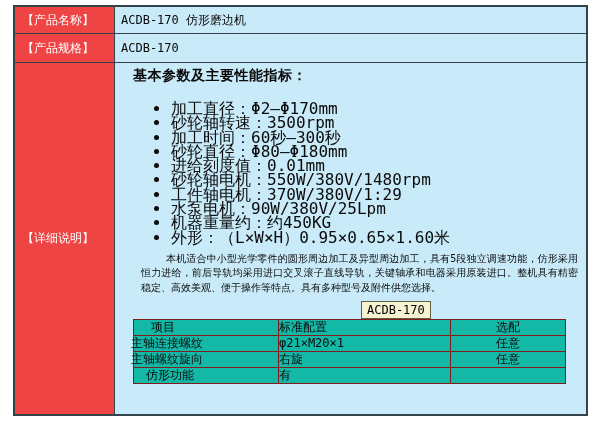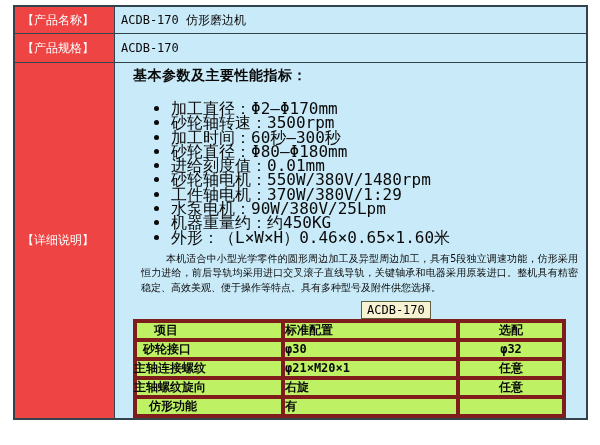--- a/index.html
+++ b/index.html
@@ -49,23 +49,23 @@
     margin:6px 0 0 228px;
     background:#F7F2D2;border:1px solid #5E5E40;
     font-size:12px;line-height:14px;padding:1px 5px;
     color:#000;
   }
   table.spec{
     border-collapse:collapse;table-layout:fixed;width:433px;
     margin:0;
   }
   table.spec td{
-    border:4px solid #7f1d1d;background:#bef264;
+    border:1px solid #7f1d1d;background:#14b8a6;
     font-size:12px;height:15px;line-height:15px;
-    padding:0;overflow:visible;white-space:nowrap;font-weight:bold;
+    padding:0;overflow:visible;white-space:nowrap;
   }
   table.spec td.c1{width:127px;padding-left:6px;text-align:left;}
   table.spec td.c2{width:171px;text-align:left;}
   table.spec td.c3{text-align:center;}
   table.spec td.h1{padding-left:17px;}
   table.spec td.clip{text-indent:-9px;}
   table.spec td.indent{padding-left:12px;}
 </style>
 </head>
 <body>
@@ -87,35 +87,30 @@
       <ul class="bullets">
         <li>加工直径：Φ2—Φ170mm</li>
         <li>砂轮轴转速：3500rpm</li>
         <li>加工时间：60秒—300秒</li>
         <li>砂轮直径：Φ80—Φ180mm</li>
         <li>进给刻度值：0.01mm</li>
         <li>砂轮轴电机：550W/380V/1480rpm</li>
         <li>工件轴电机：370W/380V/1:29</li>
         <li>水泵电机：90W/380V/25Lpm</li>
         <li>机器重量约：约450KG</li>
-        <li>外形：（L×W×H）0.46×0.65×1.60米</li>
+        <li>外形：（L×W×H）0.95×0.65×1.60米</li>
       </ul>
       <p class="para">本机适合中小型光学零件的圆形周边加工及异型周边加工，具有5段独立调速功能，仿形采用恒力进给，前后导轨均采用进口交叉滚子直线导轨，关键轴承和电器采用原装进口。整机具有精密稳定、高效美观、便于操作等特点。具有多种型号及附件供您选择。</p>
       <span class="badge">ACDB-170</span>
       <table class="spec">
         <tbody>
               <tr>
           <td class="c1 h1">项目</td>
           <td class="c2">标准配置</td>
           <td class="c3">选配</td>
-        </tr>
-        <tr>
-          <td class="c1">砂轮接口</td>
-          <td class="c2">φ30</td>
-          <td class="c3">φ32</td>
         </tr>
         <tr>
           <td class="c1 clip">主轴连接螺纹</td>
           <td class="c2">φ21×M20×1</td>
           <td class="c3">任意</td>
         </tr>
         <tr>
           <td class="c1 clip">主轴螺纹旋向</td>
           <td class="c2">右旋</td>
           <td class="c3">任意</td>

